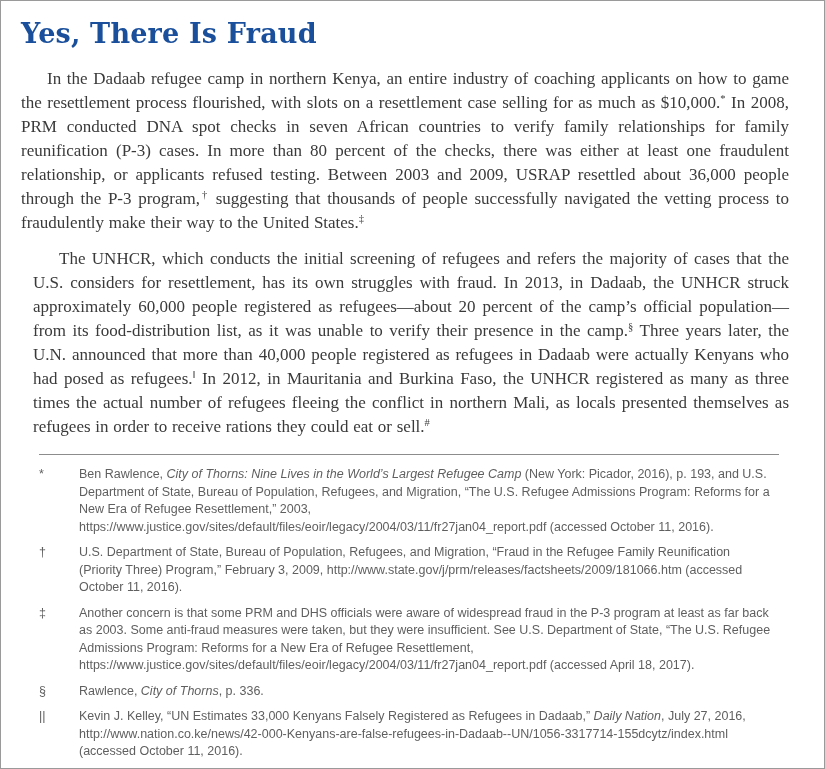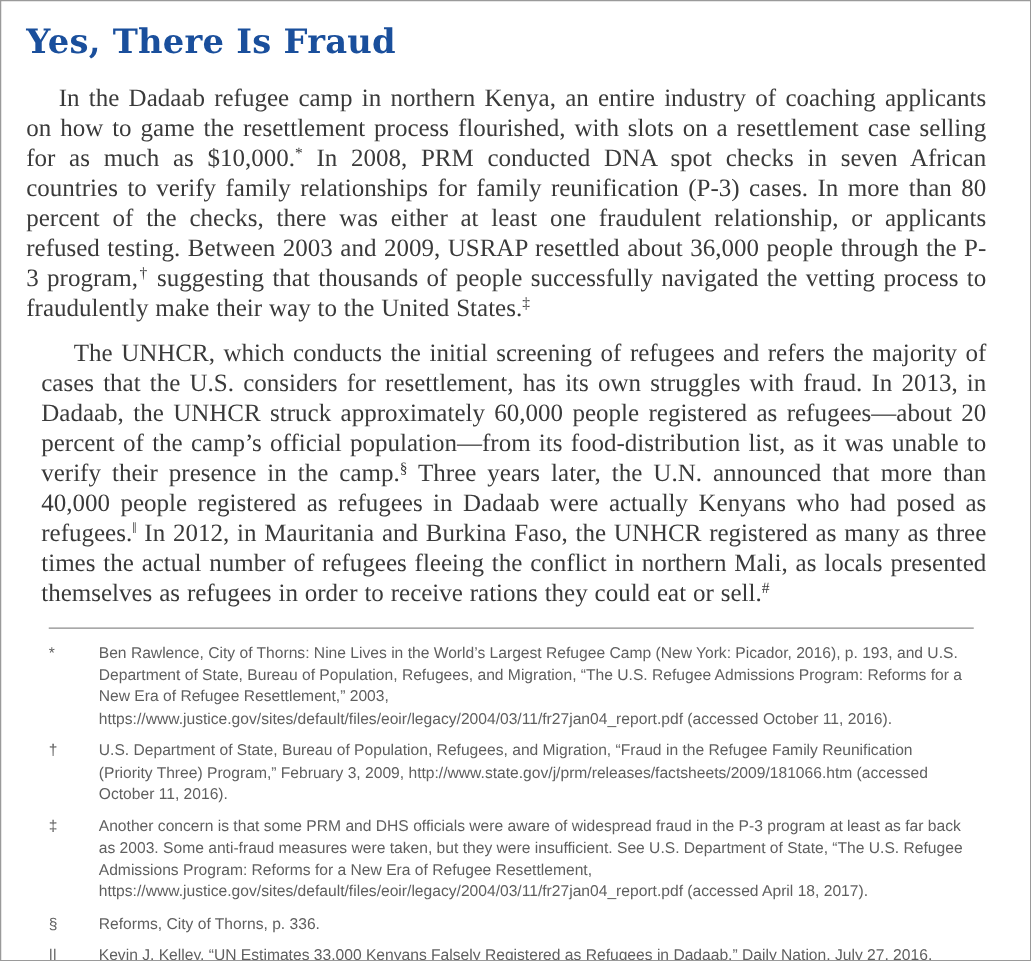--- a/index.html
+++ b/index.html
@@ -25,21 +25,21 @@
     line-height: 32px;
     color: var(--title-color, #1a4f9c);
     margin: 2px 0 17px 0;
     letter-spacing: 0.2px;
   }
   .body-text {
     color: var(--body-color, #3a3a3a);
   }
   .para {
     font-family: "Liberation Serif", serif;
-    font-size: 20px;
+    font-size: 17px;
     line-height: 24px;
     text-align: justify;
     text-indent: 26px;
     margin: 0 0 12px 0;
     word-spacing: 0.5px;
   }
   .para:last-child { margin-bottom: 0; margin-left: 12px; }
   .para sup {
     font-size: 62%;
     line-height: 0;
@@ -65,21 +65,21 @@
     margin-bottom: 8px;
   }
   .footnote:last-child { margin-bottom: 0; }
   .fn-marker {
     flex: 0 0 40px;
     text-align: left;
   }
   .fn-text {
     flex: 1 1 auto;
   }
-  .it { }
+  .it { font-style: italic; }
 </style>
 </head>
 <body>
 
 <div class="page">
   <h1 class="title">Yes, There Is Fraud</h1>
   <div class="body-text">
       <p class="para"><span>In the Dadaab refugee camp in northern Kenya, an entire industry of coaching applicants on how to game the resettlement process flourished, with slots on a resettlement case selling for as much as $10,000.</span><sup>*</sup><span> In 2008, PRM conducted DNA spot checks in seven African countries to verify family relationships for family reunification (P-3) cases. In more than 80 percent of the checks, there was either at least one fraudulent relationship, or applicants refused testing. Between 2003 and 2009, USRAP resettled about 36,000 people through the P-3 program,</span><sup>†</sup><span> suggesting that thousands of people successfully navigated the vetting process to fraudulently make their way to the United States.</span><sup>‡</sup></p>
       <p class="para"><span>The UNHCR, which conducts the initial screening of refugees and refers the majority of cases that the U.S. considers for resettlement, has its own struggles with fraud. In 2013, in Dadaab, the UNHCR struck approximately 60,000 people registered as refugees—about 20 percent of the camp’s official population—from its food-distribution list, as it was unable to verify their presence in the camp.</span><sup>§</sup><span> Three years later, the U.N. announced that more than 40,000 people registered as refugees in Dadaab were actually Kenyans who had posed as refugees.</span><sup>‖</sup><span> In 2012, in Mauritania and Burkina Faso, the UNHCR registered as many as three times the actual number of refugees fleeing the conflict in northern Mali, as locals presented themselves as refugees in order to receive rations they could eat or sell.</span><sup>#</sup></p>
     </div>
@@ -92,21 +92,21 @@
       <div class="footnote">
         <span class="fn-marker">†</span>
         <span class="fn-text"><span>U.S. Department of State, Bureau of Population, Refugees, and Migration, “Fraud in the Refugee Family Reunification (Priority Three) Program,” February 3, 2009, http://www.state.gov/j/prm/releases/factsheets/2009/181066.htm (accessed October 11, 2016).</span></span>
       </div>
       <div class="footnote">
         <span class="fn-marker">‡</span>
         <span class="fn-text"><span>Another concern is that some PRM and DHS officials were aware of widespread fraud in the P-3 program at least as far back as 2003. Some anti-fraud measures were taken, but they were insufficient. See U.S. Department of State, “The U.S. Refugee Admissions Program: Reforms for a New Era of Refugee Resettlement, https://www.justice.gov/sites/default/files/eoir/legacy/2004/03/11/fr27jan04_report.pdf (accessed April 18, 2017).</span></span>
       </div>
       <div class="footnote">
         <span class="fn-marker">§</span>
-        <span class="fn-text"><span>Reforms, </span><span class="it">City of Thorns</span><span>, p. 336.</span></span>
+        <span class="fn-text"><span>Rawlence, </span><span class="it">City of Thorns</span><span>, p. 336.</span></span>
       </div>
       <div class="footnote">
         <span class="fn-marker">||</span>
         <span class="fn-text"><span>Kevin J. Kelley, “UN Estimates 33,000 Kenyans Falsely Registered as Refugees in Dadaab,” </span><span class="it">Daily Nation</span><span>, July 27, 2016, http://www.nation.co.ke/news/42-000-Kenyans-are-false-refugees-in-Dadaab--UN/1056-3317714-155dcytz/index.html (accessed October 11, 2016).</span></span>
       </div>
       <div class="footnote">
         <span class="fn-marker">#</span>
         <span class="fn-text"></span>
       </div>
     </div>

